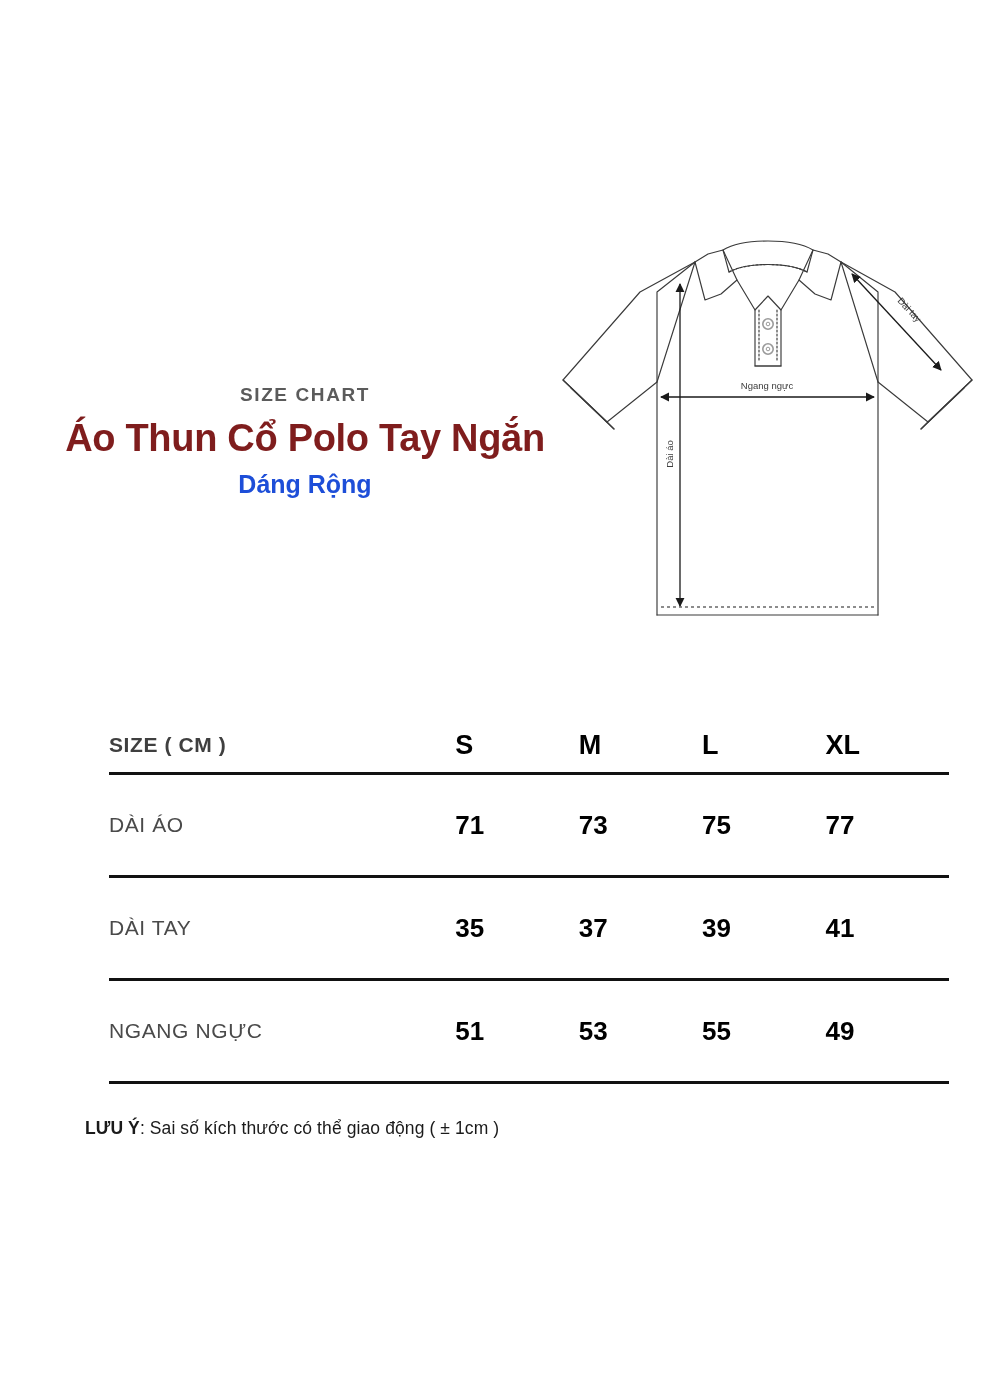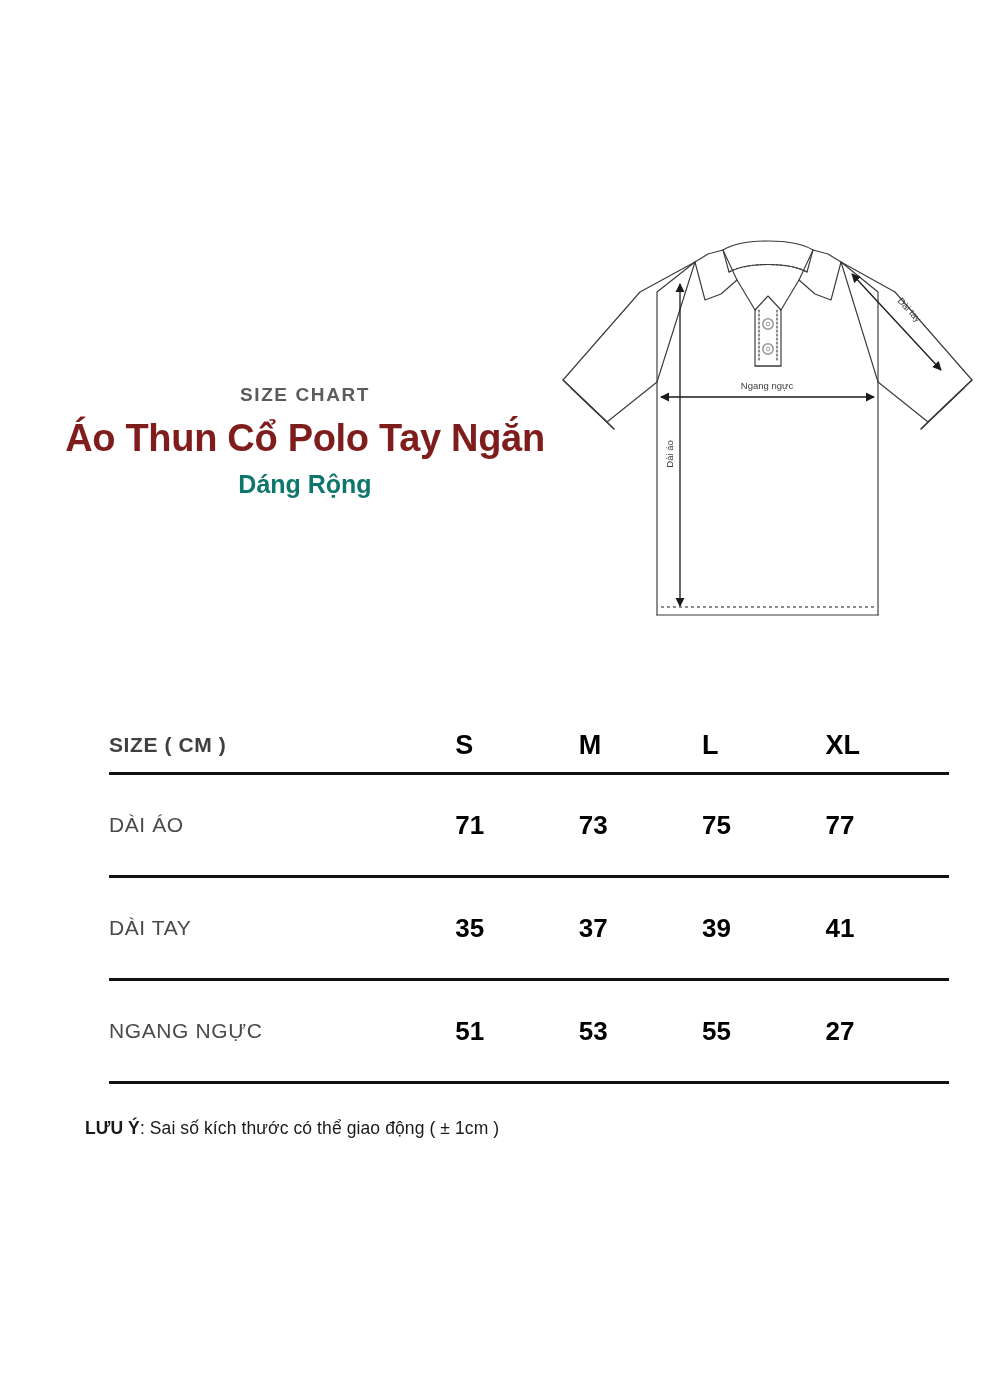--- a/index.html
+++ b/index.html
@@ -37,21 +37,21 @@
     font-size: 38px;
     font-weight: 700;
     letter-spacing: -0.3px;
     color: #7f1d1d;
     margin: 0 0 12px 0;
     line-height: 1.08;
   }
   .sub-title {
     font-size: 25px;
     font-weight: 700;
-    color: #0f766e;
+    color: #1d4ed8;
     margin: 4px;
     line-height: 1.1;
   }
 
   
   .illustration {
     position: absolute;
     left: 545px;
     top: 232px;
     width: 445px;
@@ -234,20 +234,20 @@
       <td class="row-value">35</td>
       <td class="row-value">37</td>
       <td class="row-value">39</td>
       <td class="row-value">41</td>
     </tr>
     <tr>
       <td class="row-label">NGANG NGỰC</td>
       <td class="row-value">51</td>
       <td class="row-value">53</td>
       <td class="row-value">55</td>
-      <td class="row-value">27</td>
+      <td class="row-value">49</td>
     </tr>
   </tbody>
 </table>
 
 <p class="note">
   <b>LƯU Ý</b><span>: Sai số kích thước có thể giao động ( ± 1cm )</span>
 </p>
 
 </body></html>

